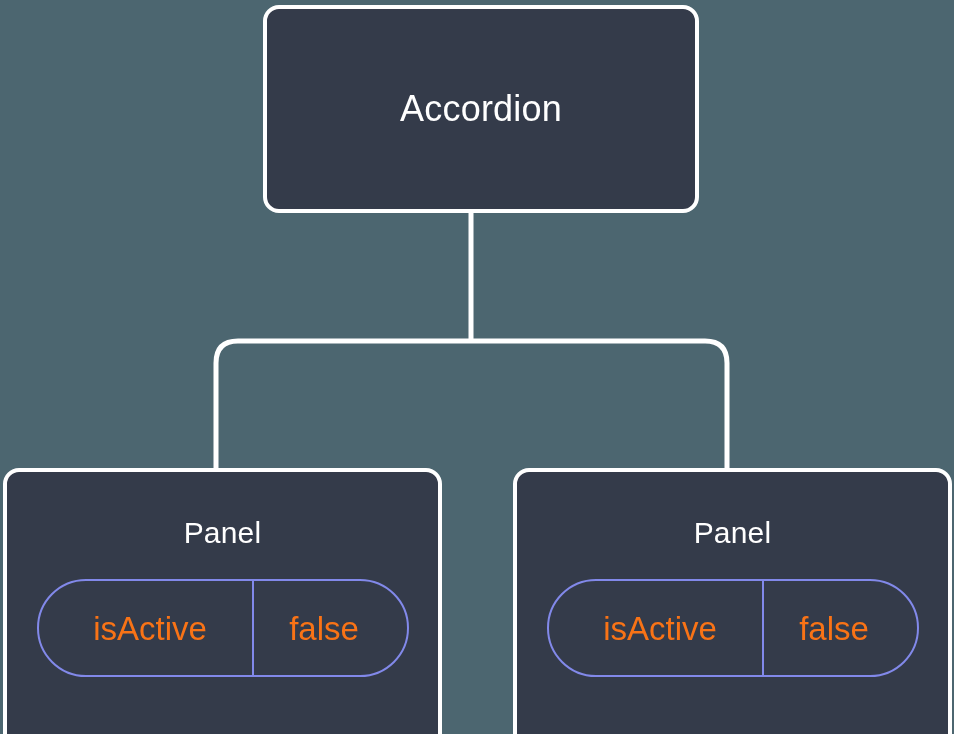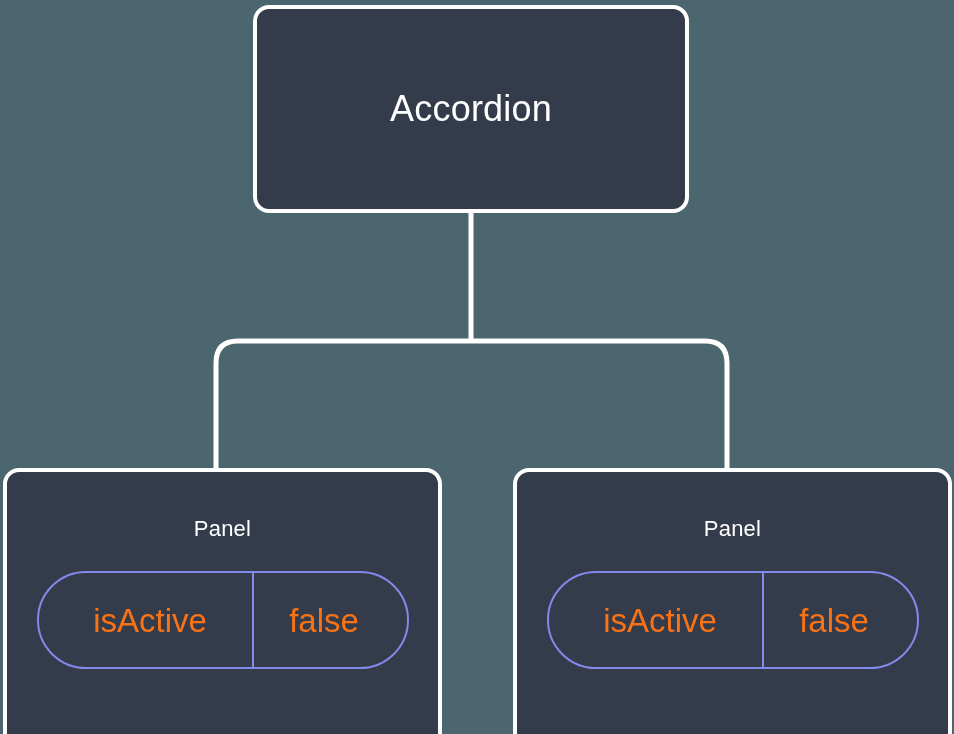--- a/index.html
+++ b/index.html
@@ -31,21 +31,21 @@
     position: absolute;
     box-sizing: border-box;
     background: #343b4a;
     border: 4px solid #ffffff;
     border-radius: 16px;
     display: flex;
     flex-direction: column;
     align-items: center;
   }
   .node-root {
-    left: 253px;
+    left: 263px;
     top: 5px;
     width: 436px;
     height: 208px;
     justify-content: center;
   }
   .node-child-left {
     left: 3px;
     top: 468px;
     width: 439px;
     height: 290px;
@@ -63,21 +63,21 @@
   .node-title {
     color: #ffffff;
     font-size: 36px;
     font-weight: 400;
     line-height: 1;
     letter-spacing: 0.2px;
     white-space: nowrap;
   }
   .node-child-left .node-title,
   .node-child-right .node-title {
-    font-size: 22px;
+    font-size: 30px;
   }
   .prop-pill {
     margin-top: 31px;
     height: 98px;
     display: flex;
     align-items: stretch;
     border: 2px solid #8289ea;
     border-radius: 49px;
     box-sizing: border-box;
     overflow: hidden;

